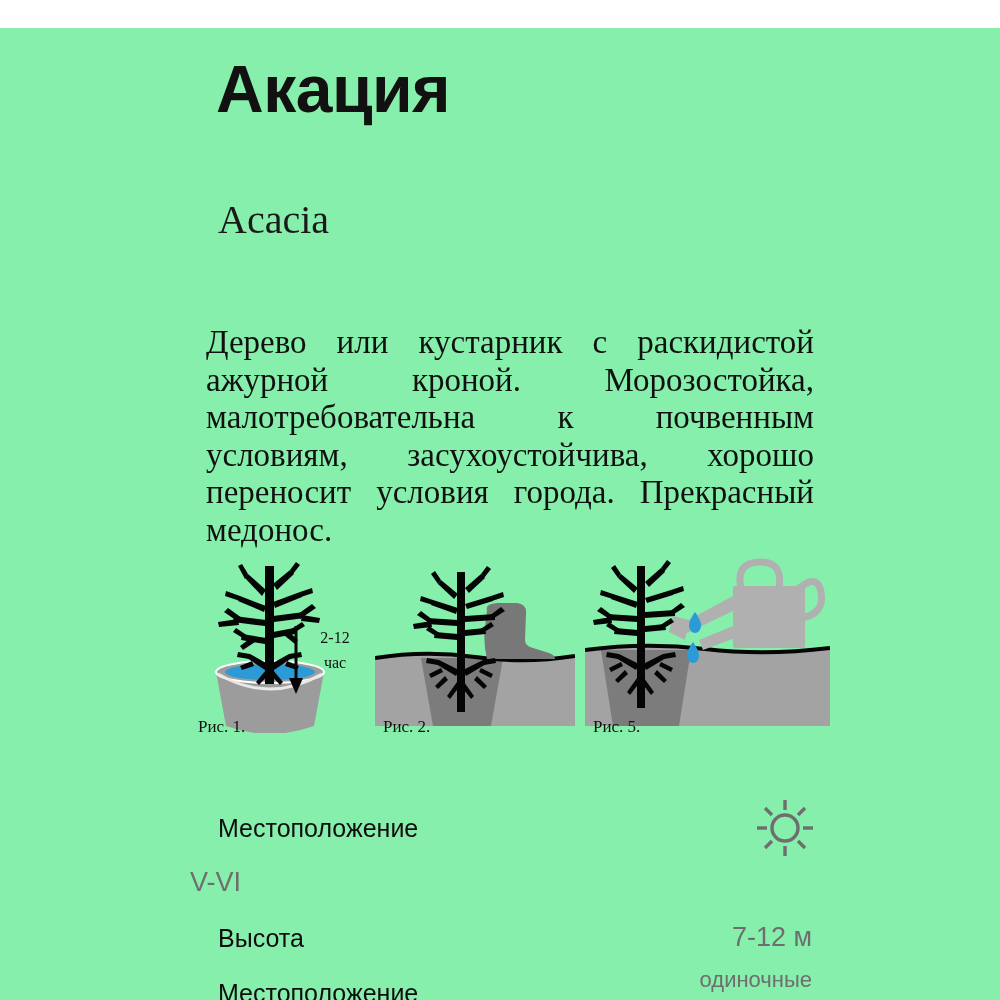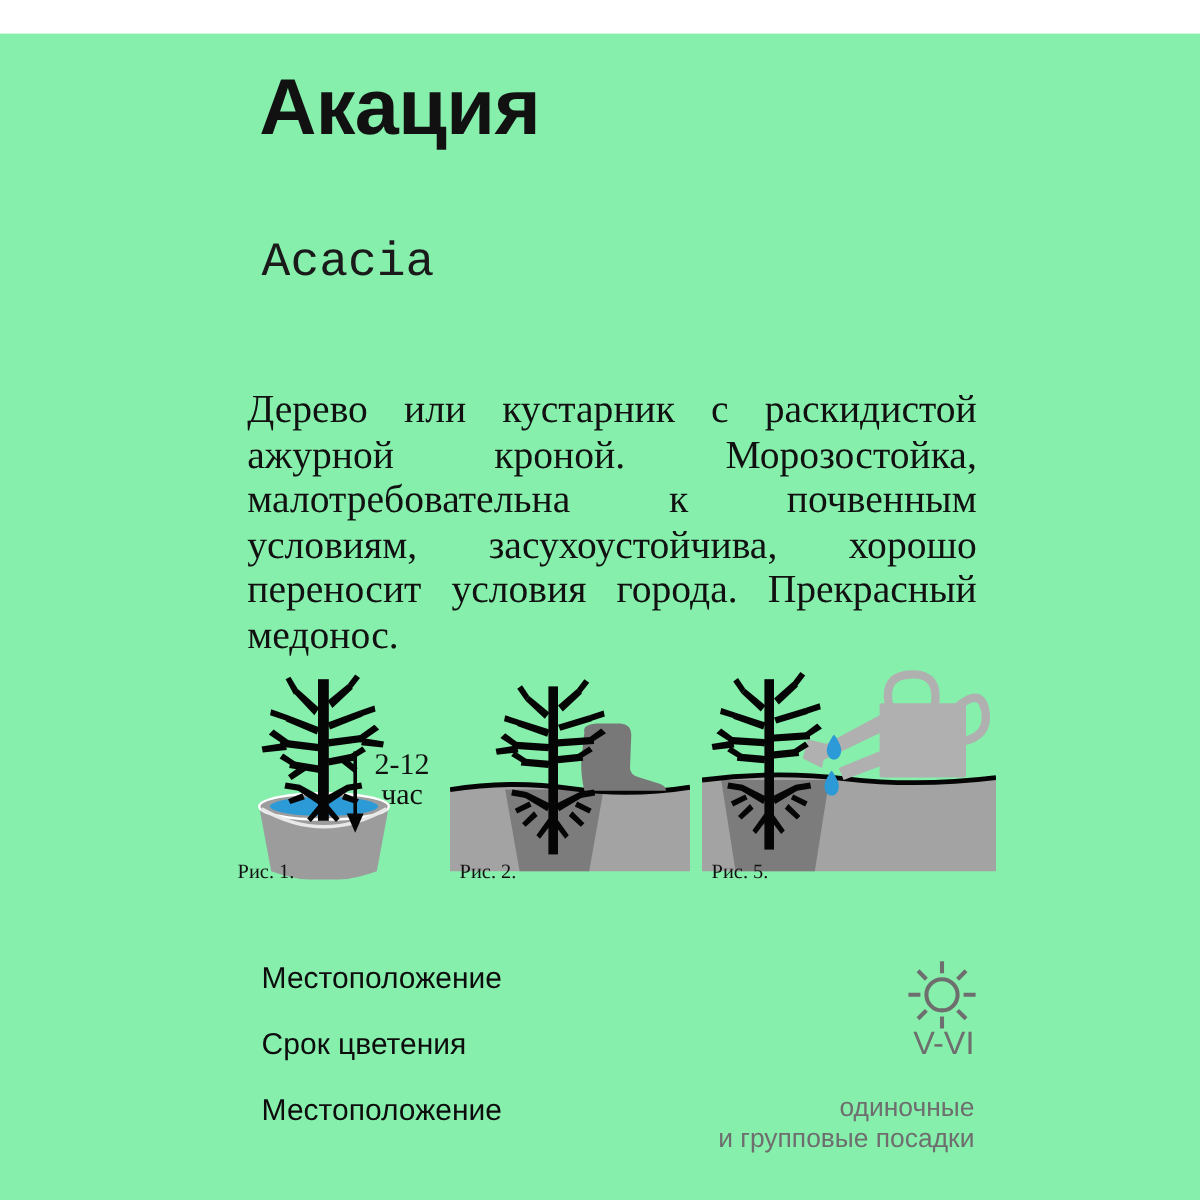--- a/index.html
+++ b/index.html
@@ -27,21 +27,21 @@
     font-size: 66px;
     line-height: 78px;
     letter-spacing: -0.5px;
     color: #111111;
     white-space: nowrap;
   }
   .latin-name {
     position: absolute;
     left: 218px;
     top: 168px;
-    font-family: Liberation Mono, monospace;
+    font-family: Liberation Serif, serif;
     font-weight: 300;
     font-size: 40px;
     line-height: 48px;
     color: #1a1a1a;
     white-space: nowrap;
   }
 
   
   .description {
     position: absolute;
@@ -90,37 +90,37 @@
     left: 0;
   }
 
   
   .duration {
     position: absolute;
     left: 300px;
     top: 597px;
     width: 70px;
     font-family: "Liberation Serif", serif;
-    font-size: 25px;
+    font-size: 16px;
     line-height: 25px;
     color: #111111;
     text-align: center;
   }
 
   
   .spec-table {
     position: absolute;
     left: 190px;
     top: 772px;
     width: 640px;
   }
   .spec-row {
     position: relative;
     display: flex;
-    align-items: flex-start;
+    align-items: center;
     justify-content: space-between;
     height: 55px;
   }
   .spec-label {
     font-family: "Liberation Sans", sans-serif;
     font-size: 25px;
     line-height: 30px;
     color: #0d0d0d;
     white-space: nowrap;
     padding-left: 28px;
@@ -324,24 +324,27 @@
           <line x1="49" y1="29" x2="59" y2="29" stroke="#6e6e6e" stroke-width="3.4"></line>
           <line x1="11" y1="9" x2="18" y2="16" stroke="#6e6e6e" stroke-width="3.4"></line>
           <line x1="44" y1="42" x2="51" y2="49" stroke="#6e6e6e" stroke-width="3.4"></line>
           <line x1="51" y1="9" x2="44" y2="16" stroke="#6e6e6e" stroke-width="3.4"></line>
           <line x1="18" y1="42" x2="11" y2="49" stroke="#6e6e6e" stroke-width="3.4"></line>
         </svg>
       </div>
     </div>
 
     <div class="spec-row">
-      <div class="spec-label">Срок цветения</div>
       <div class="spec-value big">V-VI</div>
     </div>
 
+    <div class="spec-row">
+      <div class="spec-label">Высота</div>
+      <div class="spec-value big">7-12 м</div>
+    </div>
 
     <div class="spec-row">
       <div class="spec-label">Местоположение</div>
       <div class="spec-value small">одиночные
 и групповые посадки</div>
     </div>
 
   </div>
 
 </div>

